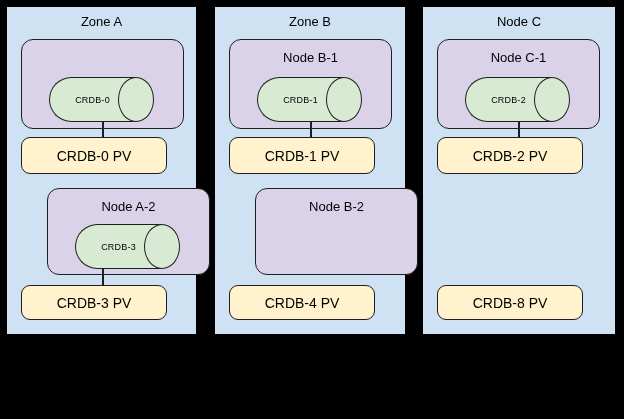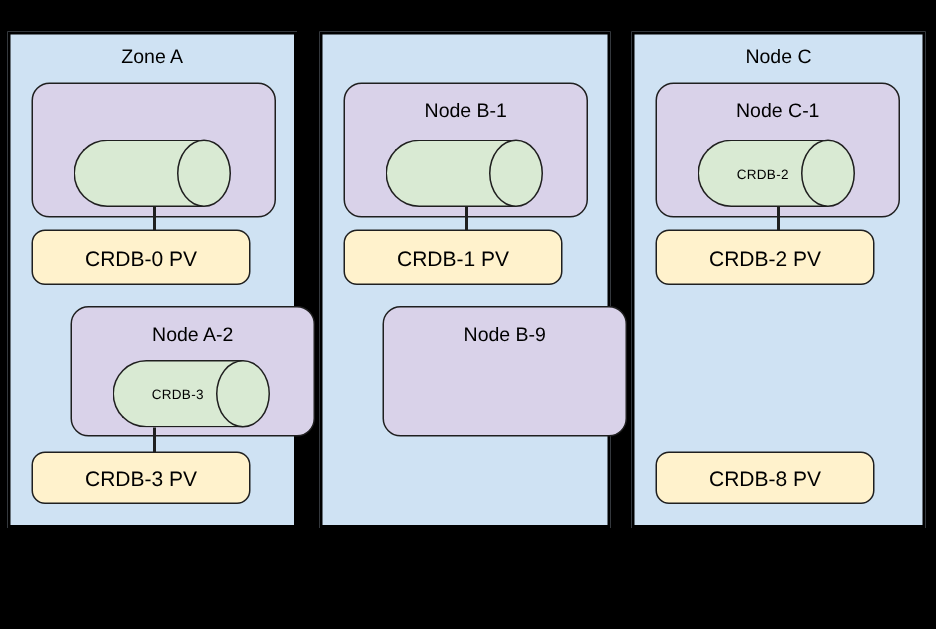--- a/index.html
+++ b/index.html
@@ -7,21 +7,21 @@
     position: relative;
     width: 624px;
     height: 419px;
     background: var(--background, #000000);
     font-family: "Liberation Sans", sans-serif;
     color: var(--text, #000000);
     overflow: hidden;
   }
   .zone {
     position: absolute;
-    top: 21px;
+    top: 5px;
     height: 331px;
     background: var(--zone-fill, #cfe2f3);
     border: 2px solid var(--zone-border, #000000);
     box-sizing: border-box;
     text-decoration: underline;
   }
   .zone-a { left: 5px;   width: 193px; }
   .zone-b { left: 213px; width: 194px; }
   .zone-c { left: 421px; width: 196px; }
   .zone-label {
@@ -115,20 +115,21 @@
 
 <div class="canvas">
 
   <div class="zone zone-a">
     <div class="zone-label">Zone A</div>
 
     <div class="node node-1">
       <div class="cylinder cyl-pos-1">
         <div class="cyl-body"></div>
         <div class="cyl-cap"></div>
+        <div class="cyl-label">CRDB-0</div>
       </div>
     </div>
     <div class="connector connector-1"></div>
     <div class="pv pv-1">
       <span>CRDB-0 PV</span>
     </div>
 
     <div class="node node-2">
       <div class="node-label">Node A-2</div>
       <div class="cylinder cyl-pos-2">
@@ -137,35 +138,40 @@
         <div class="cyl-label">CRDB-3</div>
       </div>
     </div>
     <div class="connector connector-2"></div>
     <div class="pv pv-2">
       <span>CRDB-3 PV</span>
     </div>
   </div>
 
   <div class="zone zone-b">
+    <div class="zone-label">Zone B</div>
 
     <div class="node node-1">
       <div class="node-label">Node B-1</div>
       <div class="cylinder cyl-pos-1">
         <div class="cyl-body"></div>
         <div class="cyl-cap"></div>
+        <div class="cyl-label">CRDB-1</div>
       </div>
     </div>
     <div class="connector connector-1"></div>
     <div class="pv pv-1">
       <span>CRDB-1 PV</span>
     </div>
 
     <div class="node node-2">
-      <div class="node-label">Node B-9</div>
+      <div class="node-label">Node B-2</div>
+    </div>
+    <div class="pv pv-2">
+      <span>CRDB-4 PV</span>
     </div>
   </div>
 
   <div class="zone zone-c">
     <div class="zone-label">Node C</div>
 
     <div class="node node-1">
       <div class="node-label">Node C-1</div>
       <div class="cylinder cyl-pos-1">
         <div class="cyl-body"></div>

